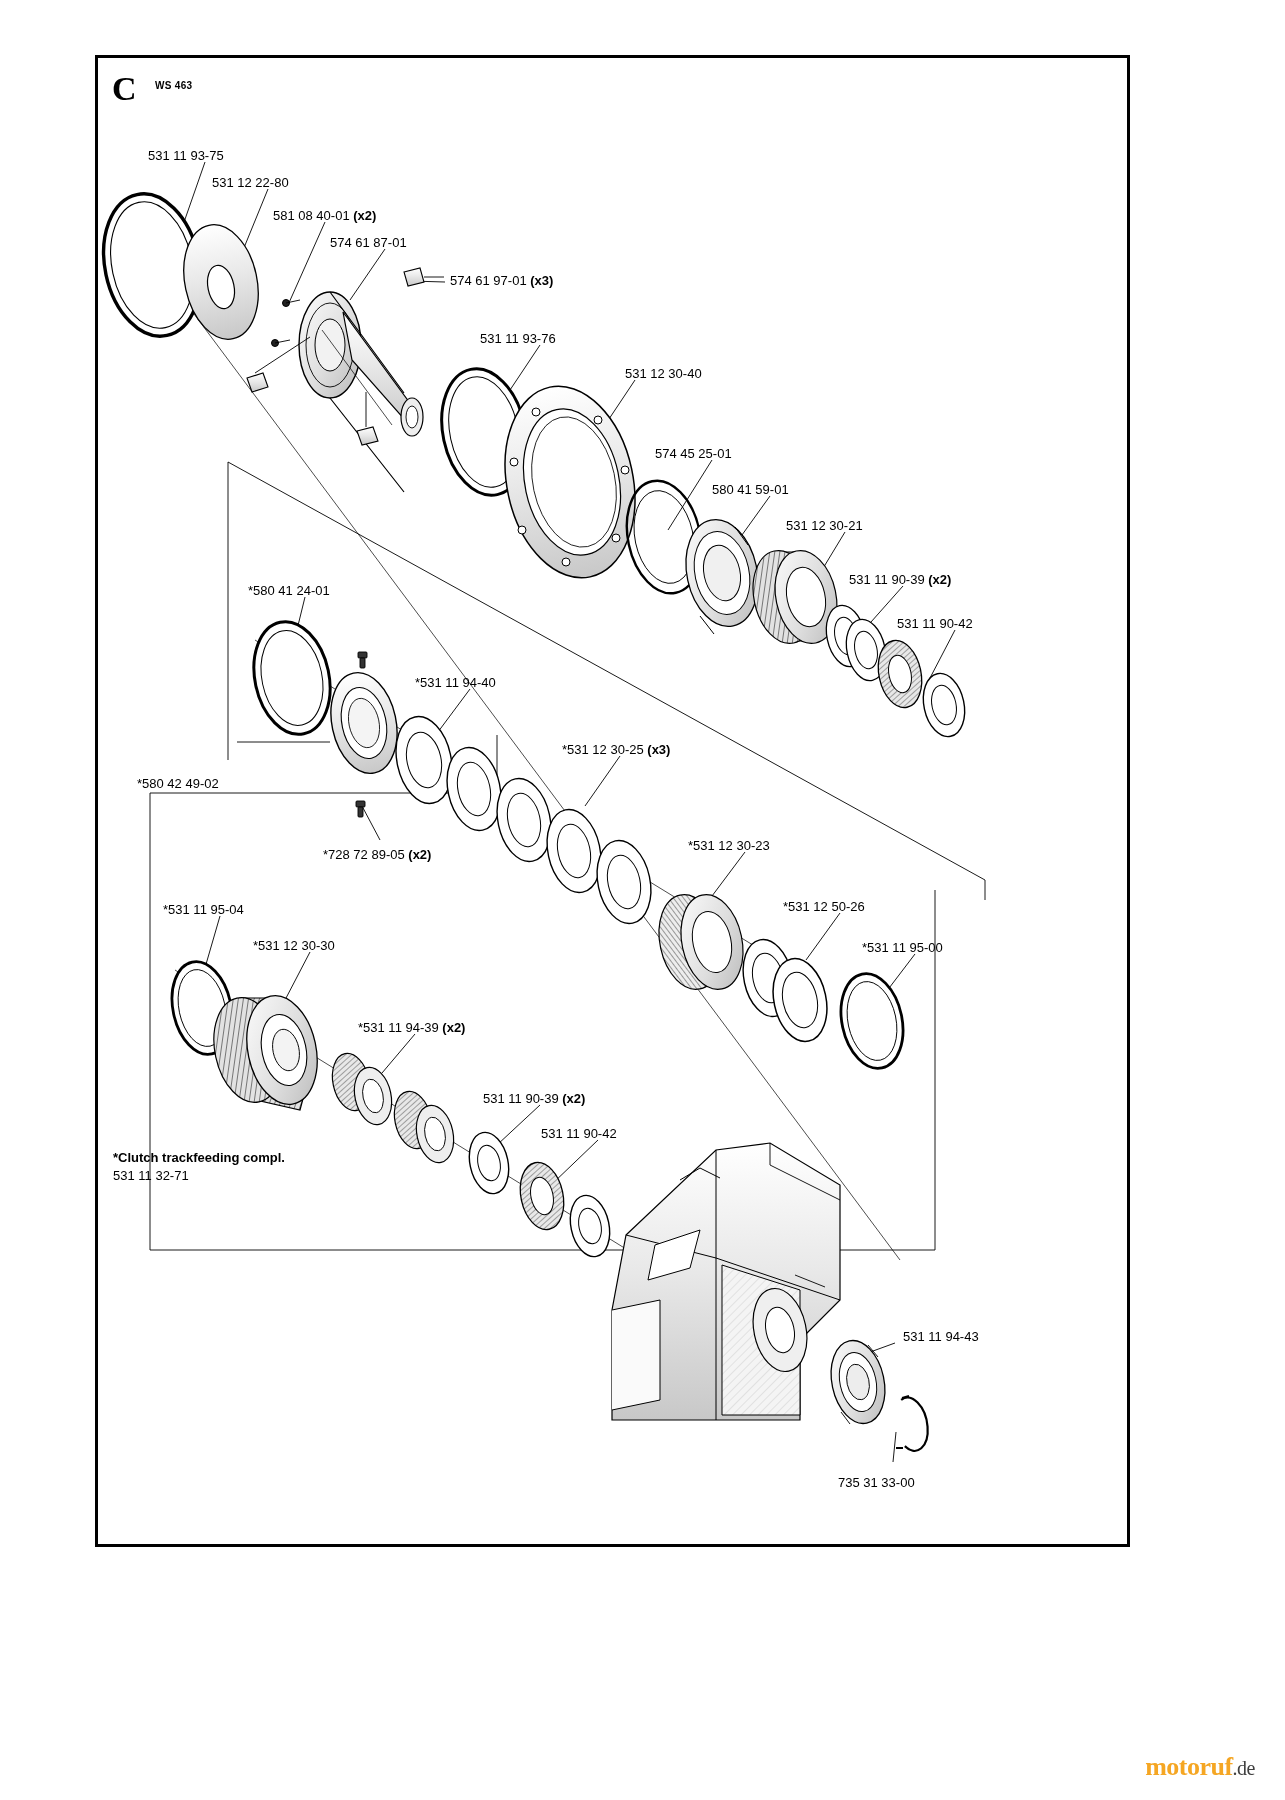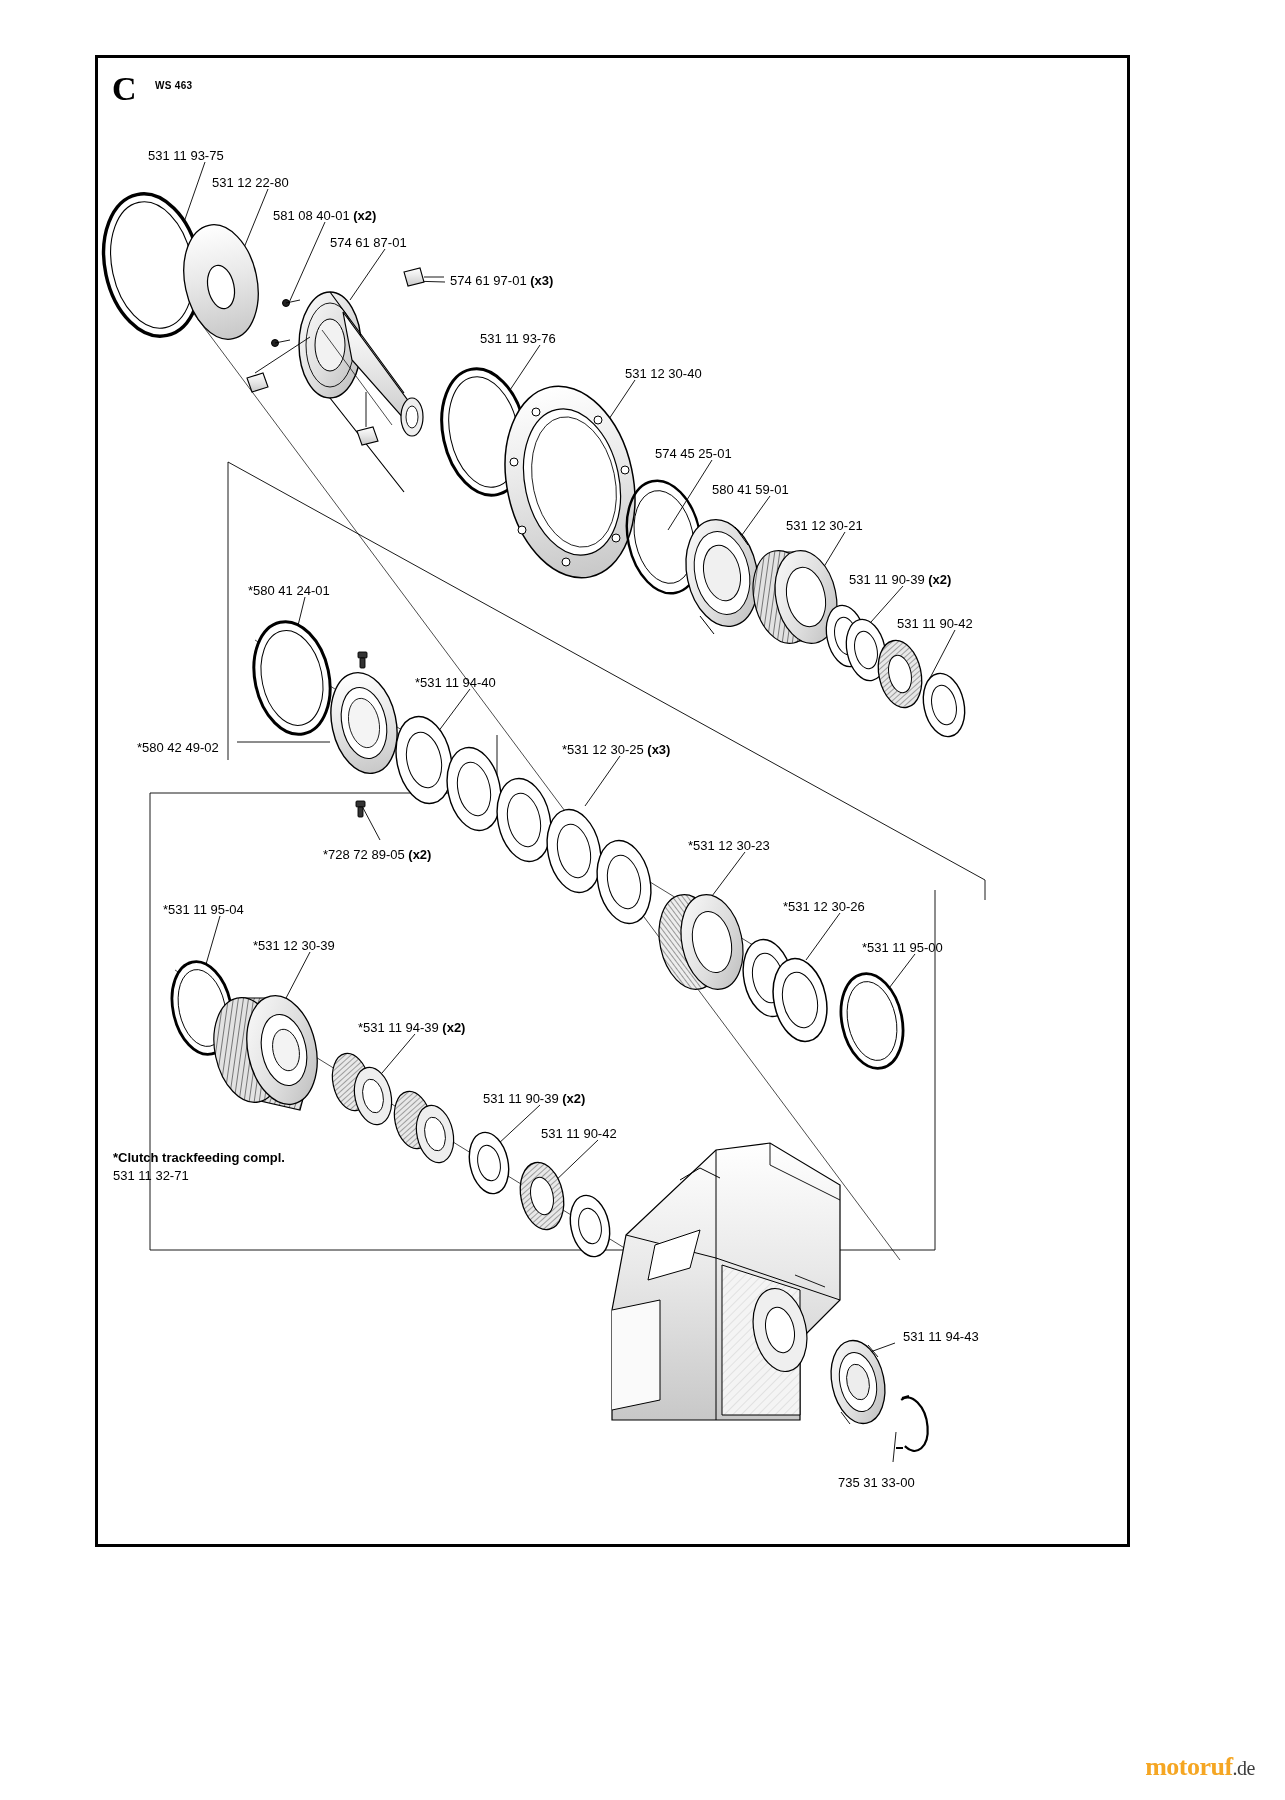--- a/index.html
+++ b/index.html
@@ -387,40 +387,40 @@
   </div>
   <div class="lbl" style="left:897px; top:616px;">
     <span>531 11 90-42</span><b></b>
   </div>
   <div class="lbl" style="left:248px; top:583px;">
     <span>*580 41 24-01</span><b></b>
   </div>
   <div class="lbl" style="left:415px; top:675px;">
     <span>*531 11 94-40</span><b></b>
   </div>
-  <div class="lbl" style="left:137px; top:740px;">
+  <div class="lbl" style="left:137px; top:776px;">
     <span>*580 42 49-02</span><b></b>
   </div>
   <div class="lbl" style="left:562px; top:742px;">
     <span>*531 12 30-25</span><b> (x3)</b>
   </div>
   <div class="lbl" style="left:323px; top:847px;">
     <span>*728 72 89-05</span><b> (x2)</b>
   </div>
   <div class="lbl" style="left:688px; top:838px;">
     <span>*531 12 30-23</span><b></b>
   </div>
   <div class="lbl" style="left:783px; top:899px;">
-    <span>*531 12 30-26</span><b></b>
+    <span>*531 12 50-26</span><b></b>
   </div>
   <div class="lbl" style="left:163px; top:902px;">
     <span>*531 11 95-04</span><b></b>
   </div>
   <div class="lbl" style="left:253px; top:938px;">
-    <span>*531 12 30-39</span><b></b>
+    <span>*531 12 30-30</span><b></b>
   </div>
   <div class="lbl" style="left:862px; top:940px;">
     <span>*531 11 95-00</span><b></b>
   </div>
   <div class="lbl" style="left:358px; top:1020px;">
     <span>*531 11 94-39</span><b> (x2)</b>
   </div>
   <div class="lbl" style="left:483px; top:1091px;">
     <span>531 11 90-39</span><b> (x2)</b>
   </div>

